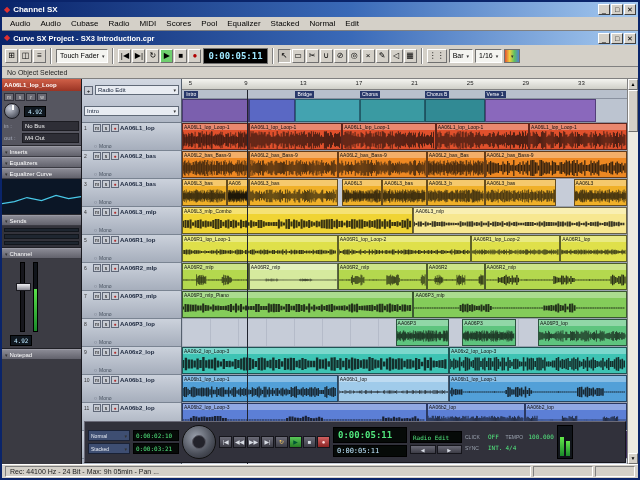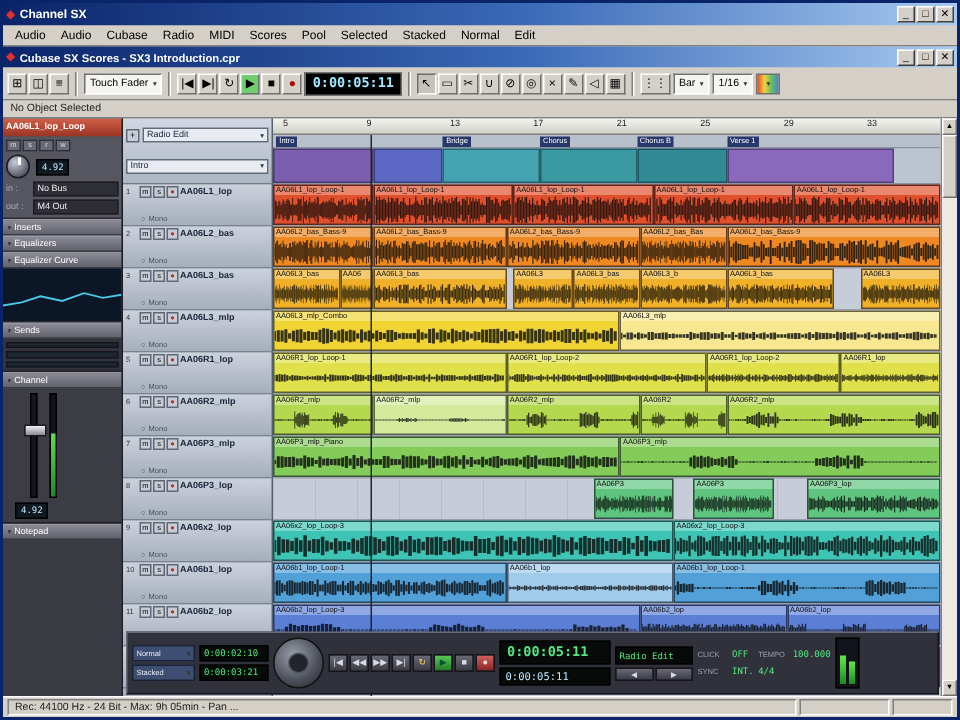--- a/index.html
+++ b/index.html
@@ -145,29 +145,29 @@
   </div>
 
   <div class="menubar" id="menubar">
       <span class="menu-item">Audio</span>
       <span class="menu-item">Audio</span>
       <span class="menu-item">Cubase</span>
       <span class="menu-item">Radio</span>
       <span class="menu-item">MIDI</span>
       <span class="menu-item">Scores</span>
       <span class="menu-item">Pool</span>
-      <span class="menu-item">Selected</span>
+      <span class="menu-item">Equalizer</span>
       <span class="menu-item">Stacked</span>
       <span class="menu-item">Normal</span>
       <span class="menu-item">Edit</span>
     </div>
 
   <div class="ptitlebar">
     <span class="app-icon">◆</span>
-    <span class="ttext">Cubase SX Scores - SX3 Introduction.cpr</span>
+    <span class="ttext">Curve SX Project - SX3 Introduction.cpr</span>
     <span class="win-controls">
       <span class="wbtn">_</span>
       <span class="wbtn">□</span>
       <span class="wbtn">✕</span>
     </span>
   </div>
 
   <div class="toolbar">
     <span id="tb-left" class="tb-group">
         <span class="tbtn">⊞</span>

